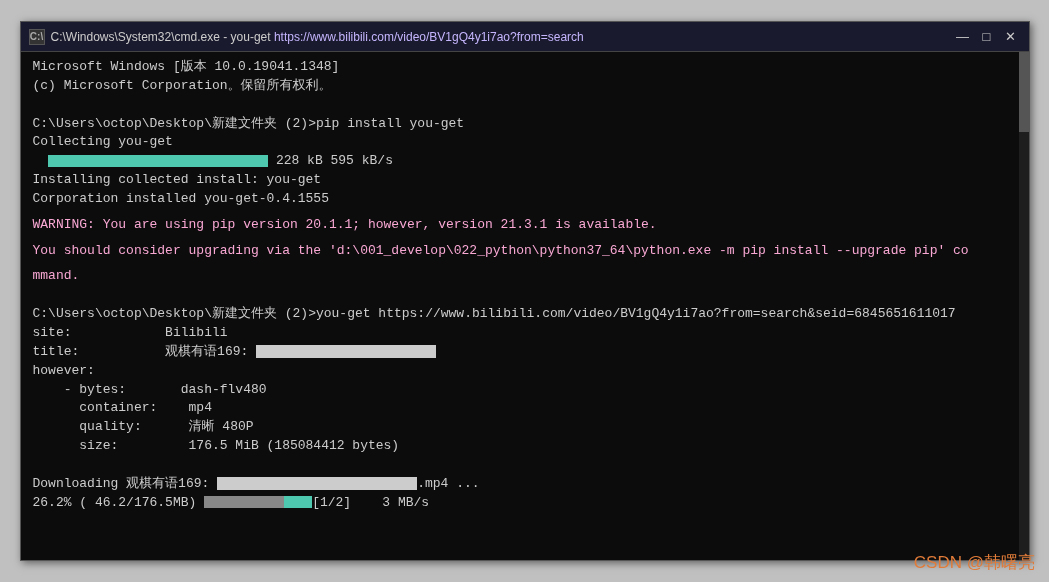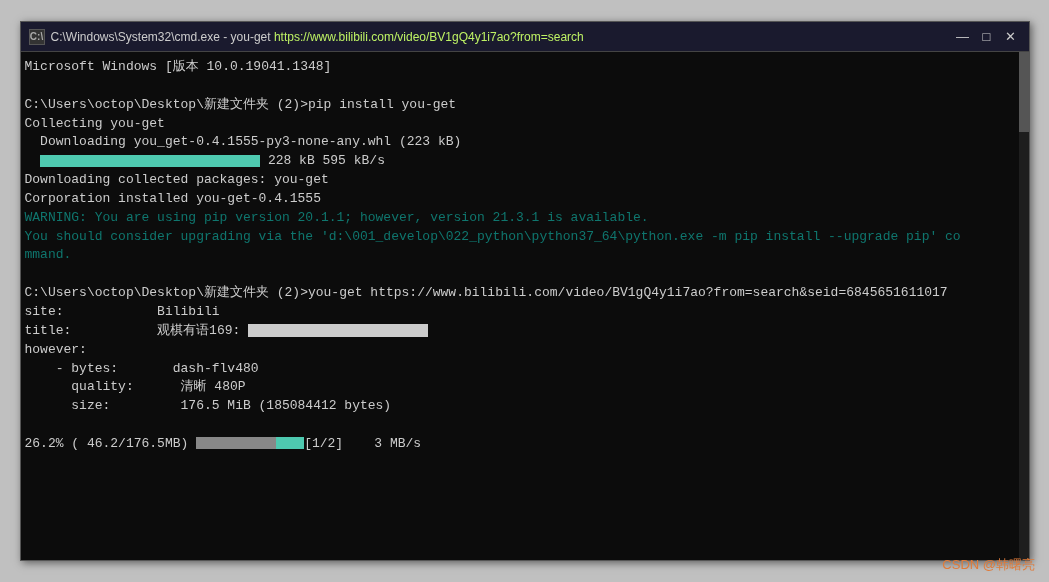--- a/index.html
+++ b/index.html
@@ -49,21 +49,21 @@
       color: #ccc;
       font-size: 12px;
       white-space: nowrap;
       overflow: hidden;
     }
     .title-bar-text .normal-part {
       color: #ccc;
       margin-top: 7px;
     }
     .title-bar-text .url-part {
-      color: #bef264;
+      color: #c4b5fd;
     }
     .title-bar-controls {
       display: flex;
       gap: 4px;
       margin-left: 8px;
     }
     .win-btn {
       width: 20px;
       height: 20px;
       background: transparent;
@@ -75,21 +75,21 @@
       align-items: center;
       justify-content: center;
       line-height: 1;
     }
     .terminal-body {
       flex: 1;
       background: #0c0c0c;
       color: #ccc;
       font-family: 'Consolas', 'Courier New', monospace;
       font-size: 13px;
-      padding: 6px 4px;
+      padding: 6px 12px;
       overflow: hidden;
       position: relative;
     }
     .scrollbar {
       position: absolute;
       right: 0;
       top: 0;
       bottom: 0;
       width: 10px;
       background: #1e1e1e;
@@ -101,21 +101,21 @@
       width: 10px;
       height: 80px;
       background: #555;
     }
     .line {
       line-height: 1.45;
       white-space: pre;
       font-size: 13px;
     }
     .white { color: #cccccc; }
-    .warning { color: #0f766e; }
+    .warning { color: #f9a8d4; margin-top: 7px; }
     .progress-bar {
       display: inline-block;
       background: #4ec9b0;
       height: 12px;
       vertical-align: middle;
     }
     .progress-bar2 {
       display: inline-block;
       background: #888;
       height: 12px;
@@ -127,21 +127,21 @@
       color: #ccc;
       height: 13px;
       vertical-align: middle;
       min-width: 180px;
     }
     .watermark {
       position: absolute;
       bottom: 8px;
       right: 14px;
       color: #999;
-      font-size: 13px;
+      font-size: 17px;
       font-family: Arial, sans-serif;
     }
     .watermark span {
       color: #e07b39;
     }
   </style>
 </head>
 <body>
 
 <div class="window">
@@ -153,39 +153,41 @@
       <span class="normal-part">C:\Windows\System32\cmd.exe - you-get  </span><span class="url-part">https://www.bilibili.com/video/BV1gQ4y1i7ao?from=search</span>
     </div>
     <div class="title-bar-controls">
       <button class="win-btn">—</button>
       <button class="win-btn">□</button>
       <button class="win-btn close">✕</button>
     </div>
   </div>
   <div class="terminal-body">
     <div class="line white">Microsoft Windows [版本 10.0.19041.1348]</div>
+    <div class="line white">(c) Microsoft Corporation。保留所有权利。</div>
     <div class="line">&nbsp;</div>
     <div class="line white">C:\Users\octop\Desktop\新建文件夹 (2)&gt;pip install you-get</div>
     <div class="line white">Collecting you-get</div>
-    <div class="line white">  Downloading you_get-0.4.1555-py3-none-any.whl (223 kB)</div>
     <div class="line white">  <span class="progress-bar" style="width:220px;"></span> 228 kB 595 kB/s</div>
-    <div class="line white">Downloading collected packages: you-get</div>
+    <div class="line white">Installing collected install: you-get</div>
     <div class="line white">Corporation installed you-get-0.4.1555</div>
     <div class="line warning">WARNING: You are using pip version 20.1.1; however, version 21.3.1 is available.</div>
     <div class="line warning">You should consider upgrading via the 'd:\001_develop\022_python\python37_64\python.exe -m pip install --upgrade pip' co</div>
     <div class="line warning">mmand.</div>
     <div class="line">&nbsp;</div>
     <div class="line white">C:\Users\octop\Desktop\新建文件夹 (2)&gt;you-get https://www.bilibili.com/video/BV1gQ4y1i7ao?from=search&amp;seid=6845651611017</div>
     <div class="line white">site:            Bilibili</div>
     <div class="line white">title:           观棋有语169: <span class="redacted">&nbsp;&nbsp;&nbsp;&nbsp;&nbsp;&nbsp;&nbsp;&nbsp;&nbsp;&nbsp;&nbsp;&nbsp;&nbsp;&nbsp;&nbsp;&nbsp;&nbsp;&nbsp;</span></div>
     <div class="line white">however:</div>
     <div class="line white">    - bytes:       dash-flv480</div>
+    <div class="line white">      container:    mp4</div>
     <div class="line white">      quality:      清晰 480P</div>
     <div class="line white">      size:         176.5 MiB (185084412 bytes)</div>
     <div class="line">&nbsp;</div>
+    <div class="line white">Downloading 观棋有语169: <span class="redacted" style="min-width:200px;">&nbsp;&nbsp;&nbsp;&nbsp;&nbsp;&nbsp;&nbsp;&nbsp;&nbsp;&nbsp;&nbsp;&nbsp;</span>.mp4 ...</div>
     <div class="line white">26.2% ( 46.2/176.5MB) <span class="progress-bar2" style="width:80px;"></span><span class="progress-bar" style="width:28px;"></span>[1/2]    3 MB/s</div>
     <div class="scrollbar">
       <div class="scrollbar-thumb"></div>
     </div>
   </div>
 </div>
 
 <div class="watermark">
   <span>CSDN @</span><span>韩曙亮</span>
 </div>

